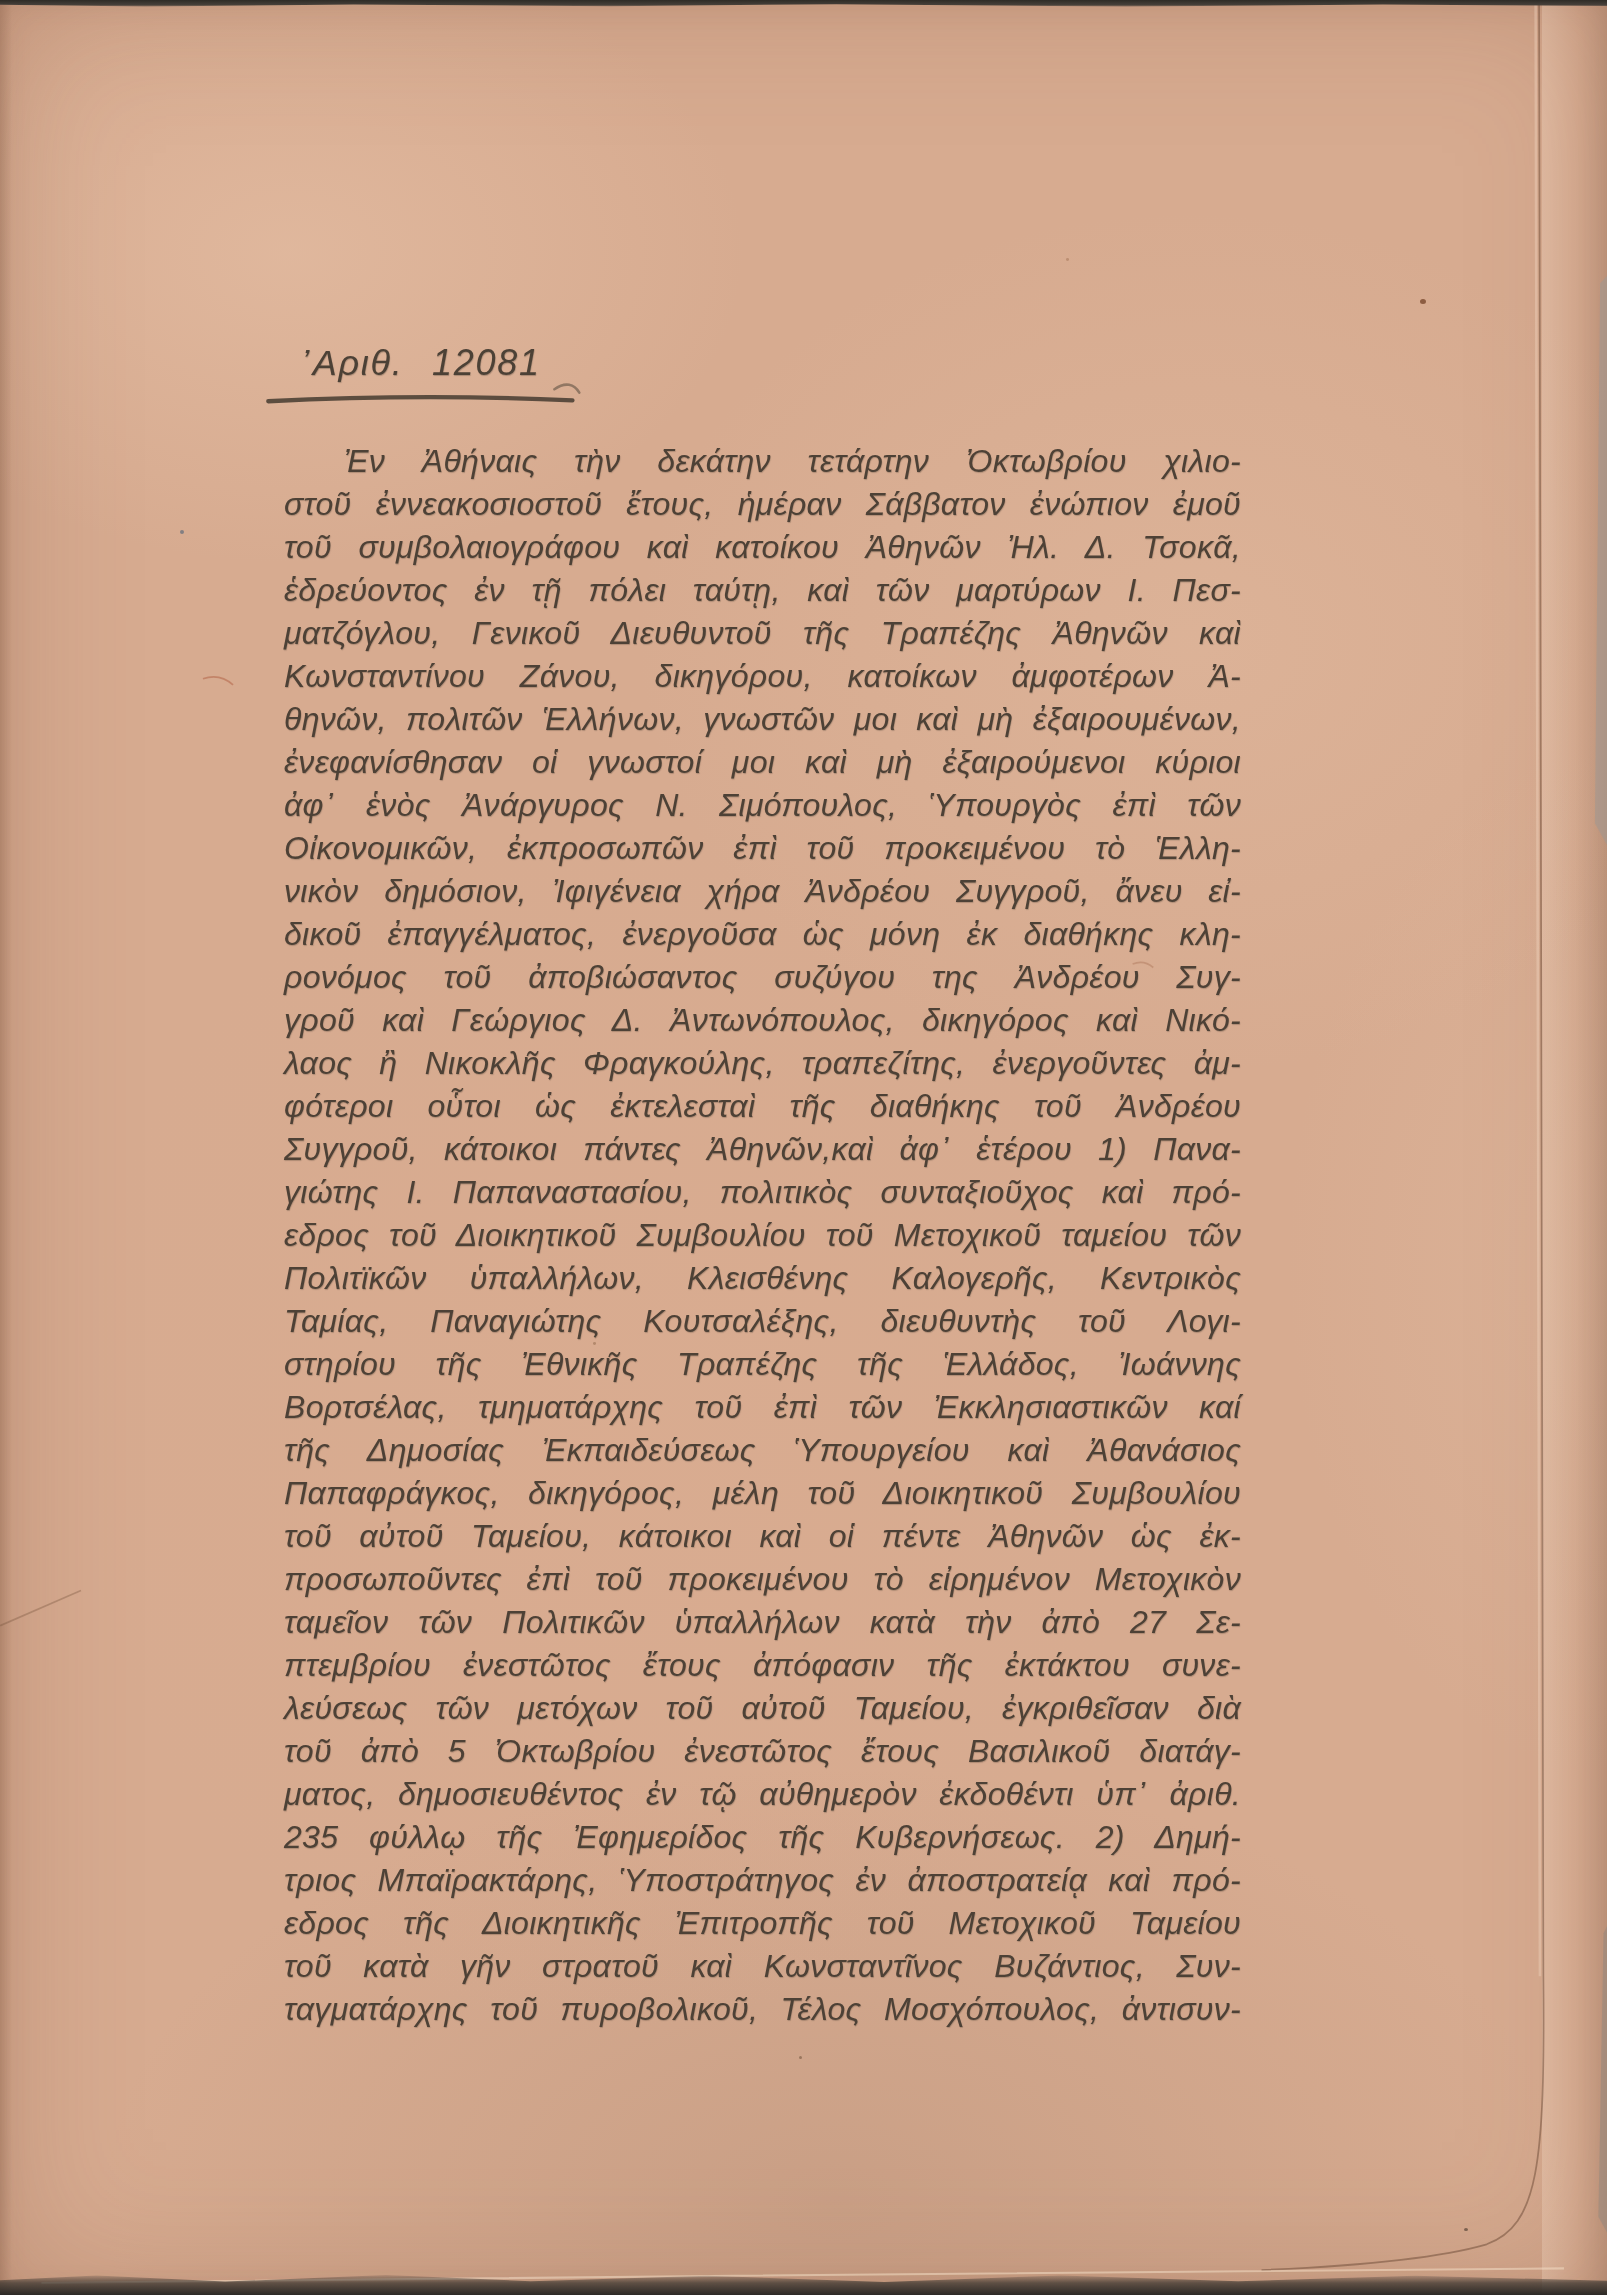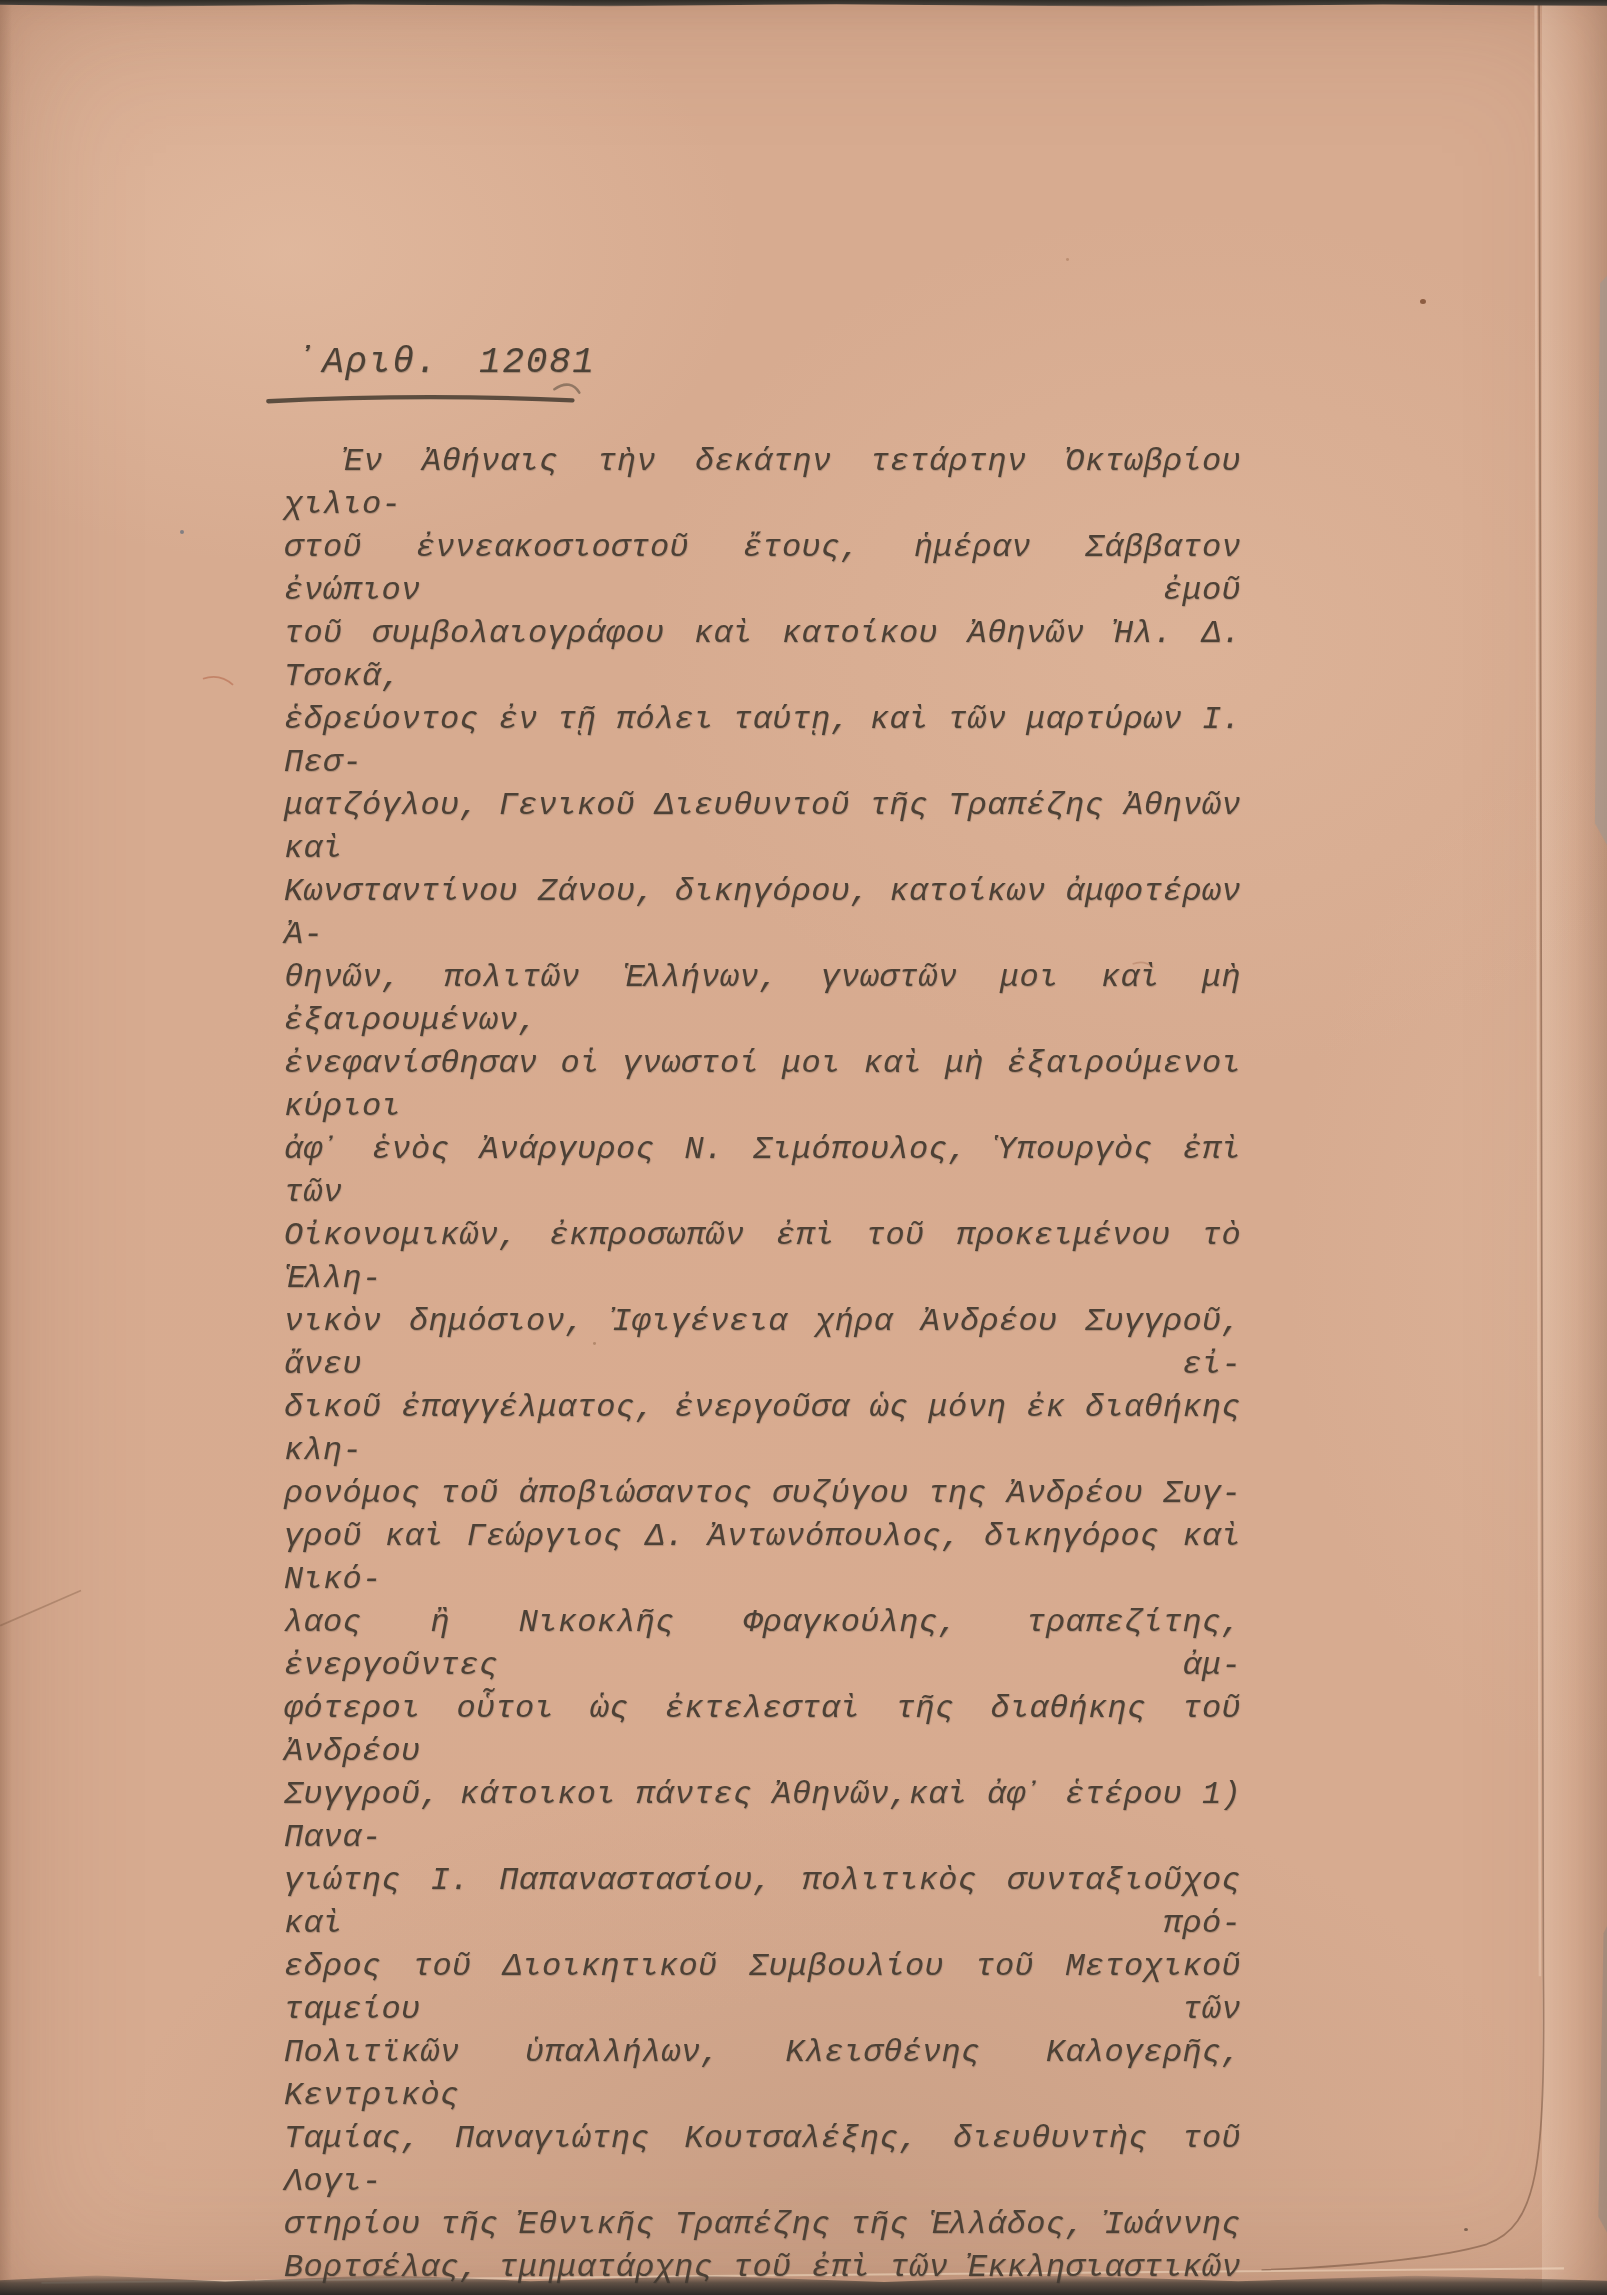--- a/index.html
+++ b/index.html
@@ -1,20 +1,20 @@
 <!DOCTYPE html>
 <html style="font-size:13.8px"><head>
 <meta charset="utf-8">
 <style>
   html,body{margin:0;padding:0;background:#5a544c;}
   .page{
     position:relative;
     width:1608px;height:2295px;
     overflow:hidden;
-    font-family:Liberation Mono, monospace;
+    font-family:Liberation Sans, sans-serif;
     background:
       radial-gradient(ellipse 653px 447px at 18% 11%, rgba(234,198,172,0.45), transparent 70%),
       radial-gradient(ellipse 773px 602px at 74% 28%, rgba(228,190,163,0.38), transparent 72%),
       radial-gradient(ellipse 731px 816px at 38% 62%, rgba(219,172,144,0.45), transparent 75%),
       radial-gradient(ellipse 945px 559px at 52% 96%, rgba(182,143,119,0.40), transparent 78%),
       radial-gradient(ellipse 430px 688px at 100% 55%, rgba(226,190,164,0.35), transparent 75%),
       #d7ab90;
     box-shadow: inset 0 0 138px rgba(124,80,58,0.28), inset 0 0 31px rgba(124,80,58,0.18);
   }
   .edge-top{

